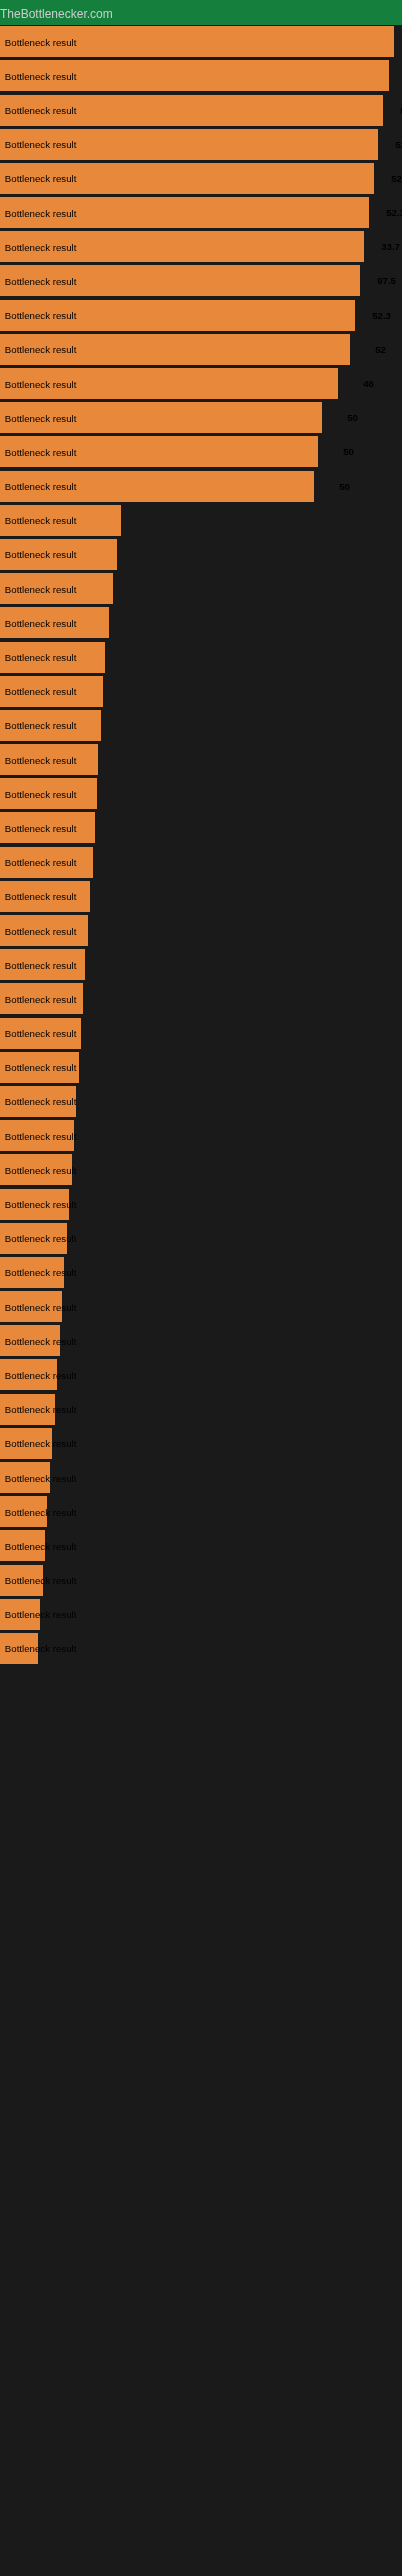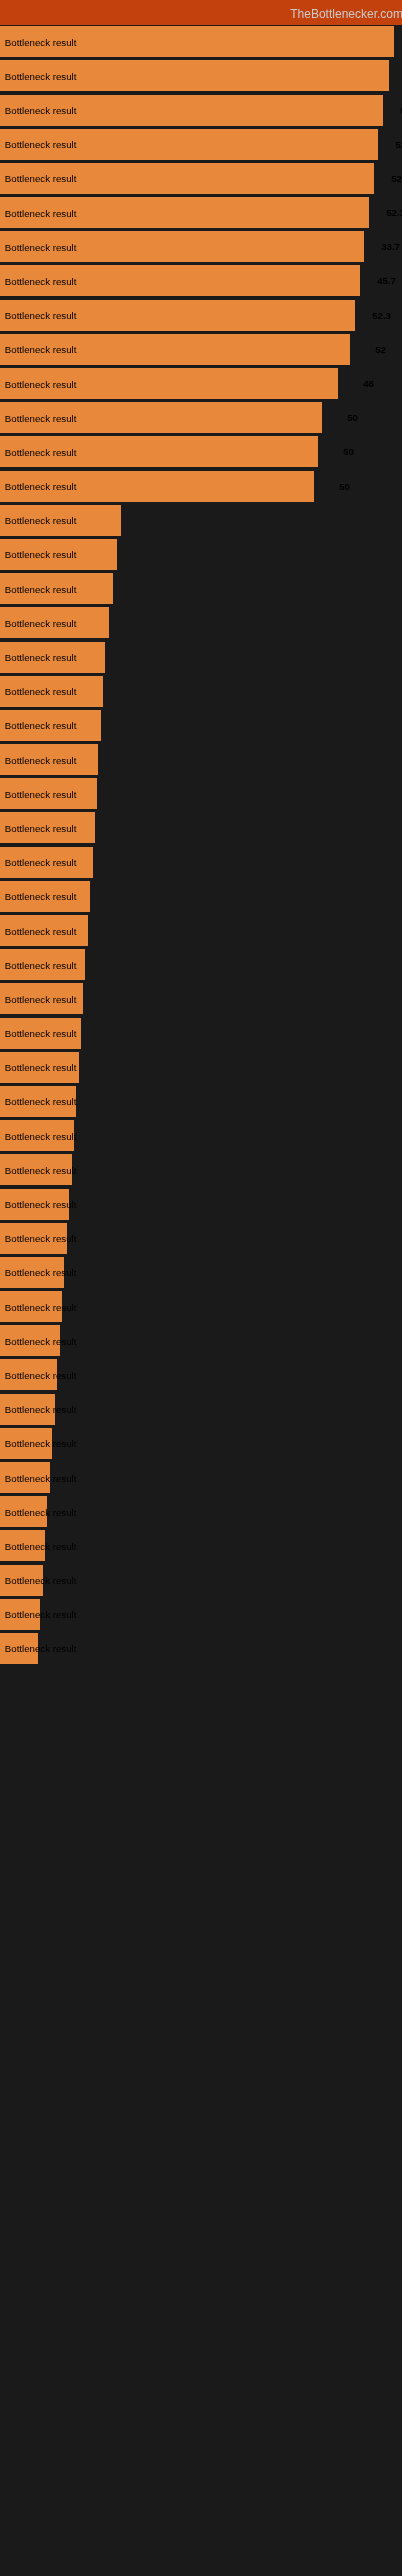--- a/index.html
+++ b/index.html
@@ -8,22 +8,22 @@
       box-sizing: border-box;
     }
     body {
       width: 403px;
       min-height: 2576px;
       background-color: #1a1a1a;
       font-family: Arial, sans-serif;
       overflow-x: hidden;
     }
     .header {
-      background-color: #c2410c;
-      text-align: right;
+      background-color: #15803d;
+      text-align: left;
       padding: 6.4px 0 3.2px 0;
     }
     .header-title {
       color: #cccccc;
       font-size: 12px;
       font-weight: normal;
     }
     .bar-wrapper {
       position: relative;
       height: 31px;
@@ -122,21 +122,21 @@
         <div class="bar" style="width: 364px;">
           <span class="bar-label">Bottleneck result</span>
           <span class="bar-value">33.7</span>
         </div>
       </div>
     </div>
     <div class="row-item">
       <div class="bar-wrapper">
         <div class="bar" style="width: 360px;">
           <span class="bar-label">Bottleneck result</span>
-          <span class="bar-value">45.7</span>
+          <span class="bar-value">97.5</span>
         </div>
       </div>
     </div>
     <div class="row-item">
       <div class="bar-wrapper">
         <div class="bar" style="width: 355px;">
           <span class="bar-label">Bottleneck result</span>
           <span class="bar-value">52.3</span>
         </div>
       </div>

